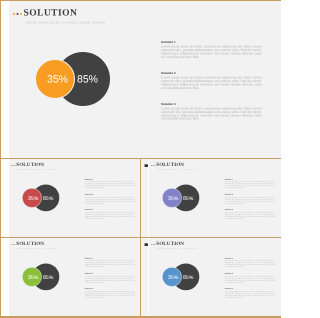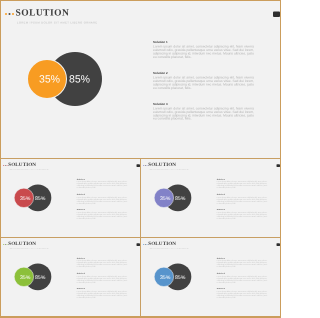--- a/index.html
+++ b/index.html
@@ -6,21 +6,21 @@
 html,body{width:281px;height:318px;background:#ffffff;}
 body{font-family:"Liberation Sans",sans-serif;-webkit-font-smoothing:antialiased;text-rendering:geometricPrecision;}
 .page{position:relative;width:281px;height:318px;overflow:hidden;background:#fff;}
 .brd{position:absolute;background:#cb9d5c;}
 .brd-t{left:0;top:0;width:281px;height:1px;}
 .brd-b{left:0;top:316px;width:281px;height:2px;}
 .brd-l{left:0;top:0;width:1px;height:318px;}
 .brd-r{left:280px;top:0;width:1px;height:318px;}
 .div-h{position:absolute;left:1px;width:279px;height:1.4px;background:#c89f63;}
 .div-v{position:absolute;width:1.4px;background:#c89f63;}
-.slide{position:absolute;background:#f2f2f2;overflow:hidden;}
+.slide{position:absolute;background:#f2f2f2;overflow:hidden;margin-left:8px;}
 
 .content{position:absolute;left:0;top:0;width:558px;height:314px;transform-origin:0 0;will-change:transform;}
 .dots{position:absolute;left:8px;top:24px;width:22px;height:5px;}
 .dots i{position:absolute;top:0;width:4px;height:4px;border-radius:50%;}
 .title{position:absolute;left:29px;top:13.5px;font-family:"Liberation Serif",serif;font-weight:700;font-size:var(--tfs,19px);line-height:20px;color:#3d3d3d;letter-spacing:var(--tls,0.9px);white-space:nowrap;}
 .sub{position:absolute;left:32px;top:41px;font-size:5.2px;line-height:7px;color:#b7b7b7;letter-spacing:0.9px;white-space:nowrap;}
 .c{position:absolute;border-radius:50%;}
 .cdark{left:94px;top:102px;width:108px;height:108px;}
 .cmain{left:52px;top:116px;width:80px;height:80px;border:2.4px solid #f2f2f2;}
 .pct{position:absolute;color:#fff;font-size:21px;line-height:22px;white-space:nowrap;}

